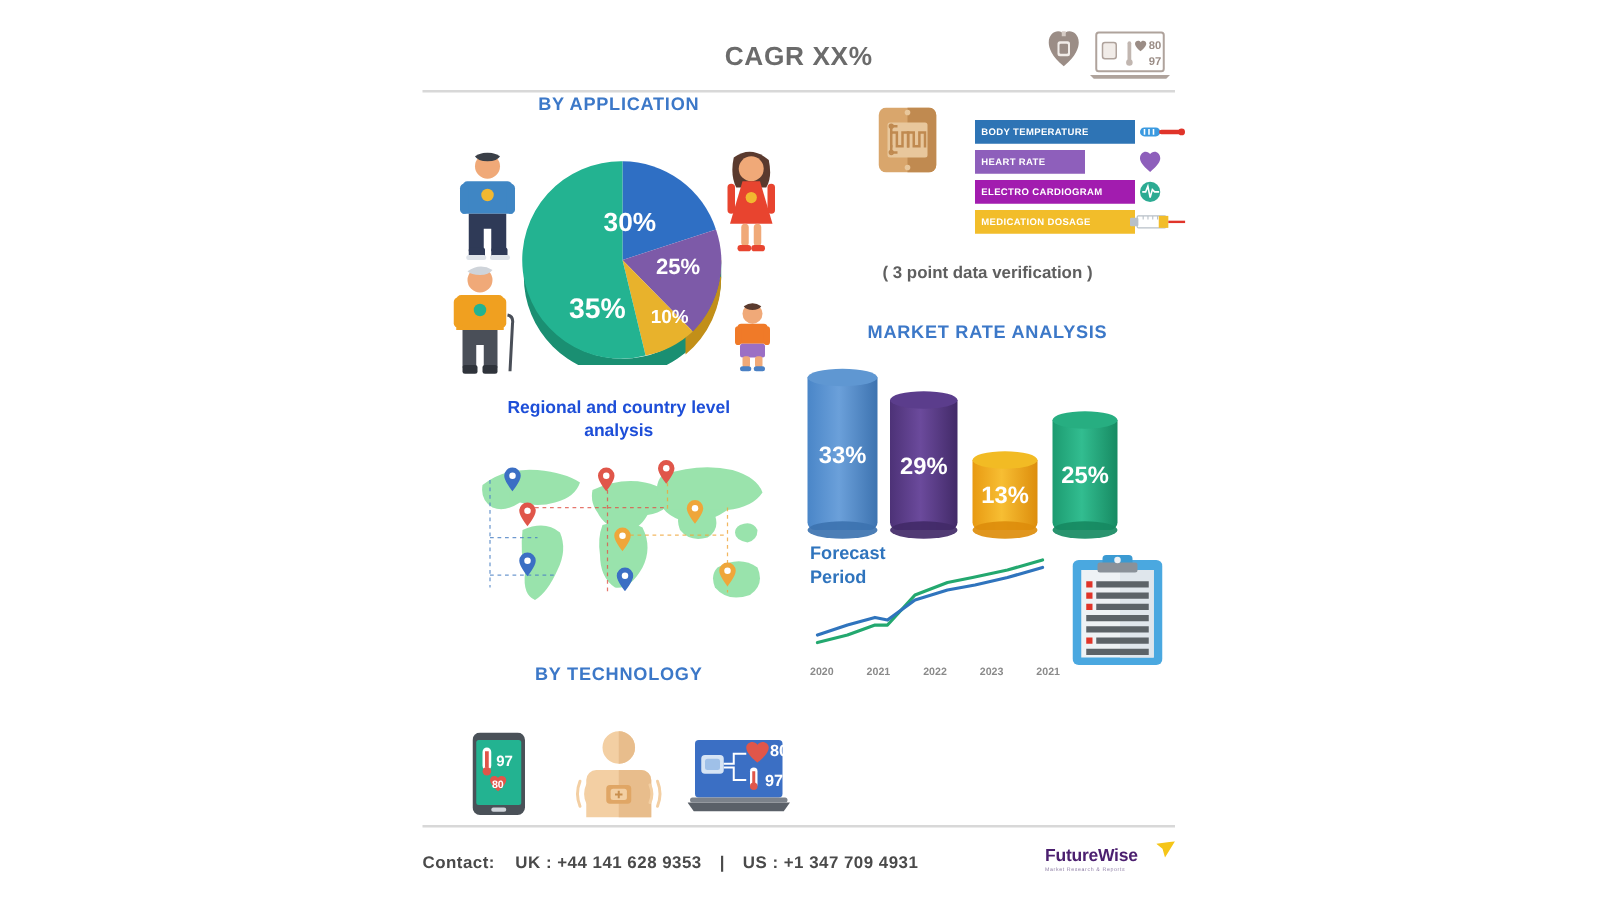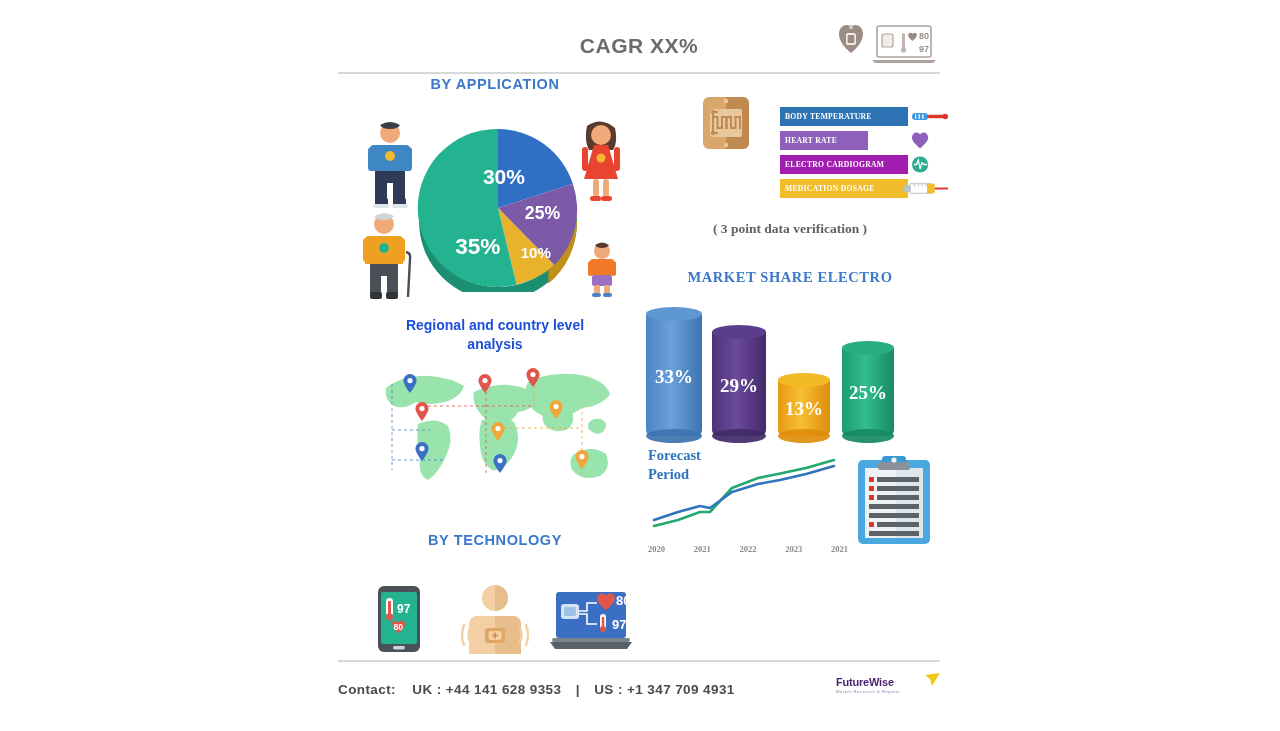--- a/index.html
+++ b/index.html
@@ -13,21 +13,21 @@
     font-size:21px;font-weight:bold;color:#6b6b6b;letter-spacing:.5px;}
   .header-icons{position:absolute;right:2px;top:22px;width:100px;height:46px;}
   .hdr-ico{position:absolute;opacity:.85;}
   .hdr-heart{left:0;top:2px;width:26px;height:30px;}
   .hdr-laptop{left:34px;top:2px;width:64px;height:40px;}
   .rule{position:absolute;left:0;right:0;top:72px;height:2px;background:#d8d8d8;}
 
   
   .grid{position:absolute;left:0;top:76px;width:602px;height:578px;}
   .col-l{position:absolute;left:12px;top:0;width:290px;}
-  .col-r{position:absolute;left:302px;top:11px;width:300px;font-family:Liberation Serif, serif;}
+  .col-r{position:absolute;left:302px;top:0;width:300px;}
 
   .sec-title{font-size:14.5px;font-weight:bold;color:#3c78c8;text-align:center;
     letter-spacing:.6px;}
   .sec-sub{font-size:14px;font-weight:bold;color:#1d4ed8;text-align:center;line-height:1.35;}
 
   
   .pie-wrap{position:relative;height:210px;margin-top:8px;}
   .pie{position:absolute;left:64px;top:24px;width:168px;height:168px;}
 
   .person{position:absolute;}
@@ -75,21 +75,21 @@
   .t-phone{left:28px;top:34px;width:42px;height:66px;}
   .t-body{left:104px;top:32px;width:82px;height:70px;}
   .t-laptop{left:200px;top:40px;width:82px;height:58px;}
 
   
   .rule2{position:absolute;left:0;right:0;top:660px;height:2px;background:#d8d8d8;}
   .footer{position:absolute;left:0;top:676px;width:602px;height:44px;}
   .contact{position:absolute;left:0;top:6px;font-size:13.5px;color:#4a4a4a;
     font-weight:bold;letter-spacing:.4px;}
   .logo{position:absolute;right:0;top:0;width:104px;height:32px;}
-  .logo-main{font-size:11px;font-weight:bold;color:#4b1f6f;letter-spacing:-.2px;}
+  .logo-main{font-size:14px;font-weight:bold;color:#4b1f6f;letter-spacing:-.2px;}
   .logo-sub{font-size:4.2px;color:#8f7fa5;letter-spacing:.5px;margin-top:1px;}
   .logo-flag{position:absolute;right:-1px;top:-3px;}
 </style>
 </head>
 <body>
 
 <div class="page">
  <div class="canvas">
 
   <div class="header">
@@ -370,21 +370,21 @@
           <rect x="24" y="4" width="8" height="10" fill="#f2bd2a"></rect>
           <rect x="0" y="5.6" width="7" height="7" rx="1" fill="#b8c0c8"></rect>
           <rect x="32" y="8" width="14" height="2" fill="#e0342a"></rect>
         </svg>
       </div>
 
       <div class="expert">
         <div>( 3 point data verification )</div>
       </div>
 
-      <div class="sec-title" style="margin-top:30px;">MARKET SHARE ELECTRO</div>
+      <div class="sec-title" style="margin-top:30px;">MARKET RATE ANALYSIS</div>
 
       <div class="bars">
         <div class="bar" style="left:6px;width:56px;height:122px;">
           <div class="cyl" style="background:linear-gradient(90deg,#4a86c8,#6ba0da 45%,#3d73b0);">
             <div class="top" style="background:#5f97d2;"></div>
             <div class="btm" style="background:#3d73b0;"></div>
             <div class="val">33%</div>
           </div>
         </div>
         <div class="bar" style="left:72px;width:54px;height:104px;">

